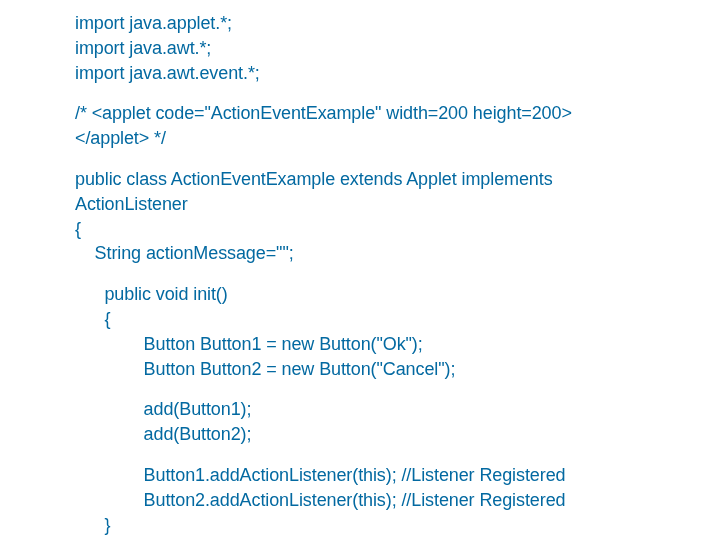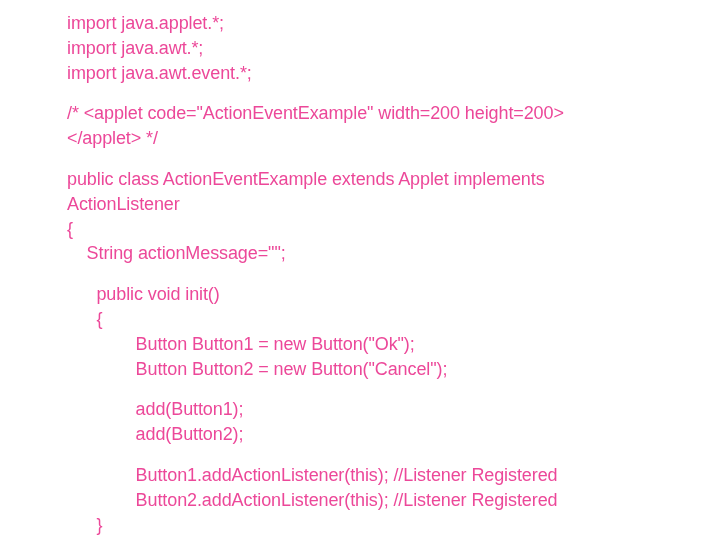--- a/index.html
+++ b/index.html
@@ -12,26 +12,26 @@
   }
   .slide {
     position: relative;
     width: 720px;
     height: 540px;
     background: #ffffff;
   }
   .code {
     position: absolute;
     top: 11px;
-    left: 67px;
+    left: 75px;
     right: 0;
     font-family: "Liberation Sans", sans-serif;
     font-size: 18px;
     letter-spacing: -0.1px;
-    color: #ec4899;
+    color: #0369a1;
     white-space: pre;
   }
   .code-line {
     height: 24.8px;
     line-height: 24.8px;
   }
   .code-line.blank {
     height: 16px;
   }
 </style>

